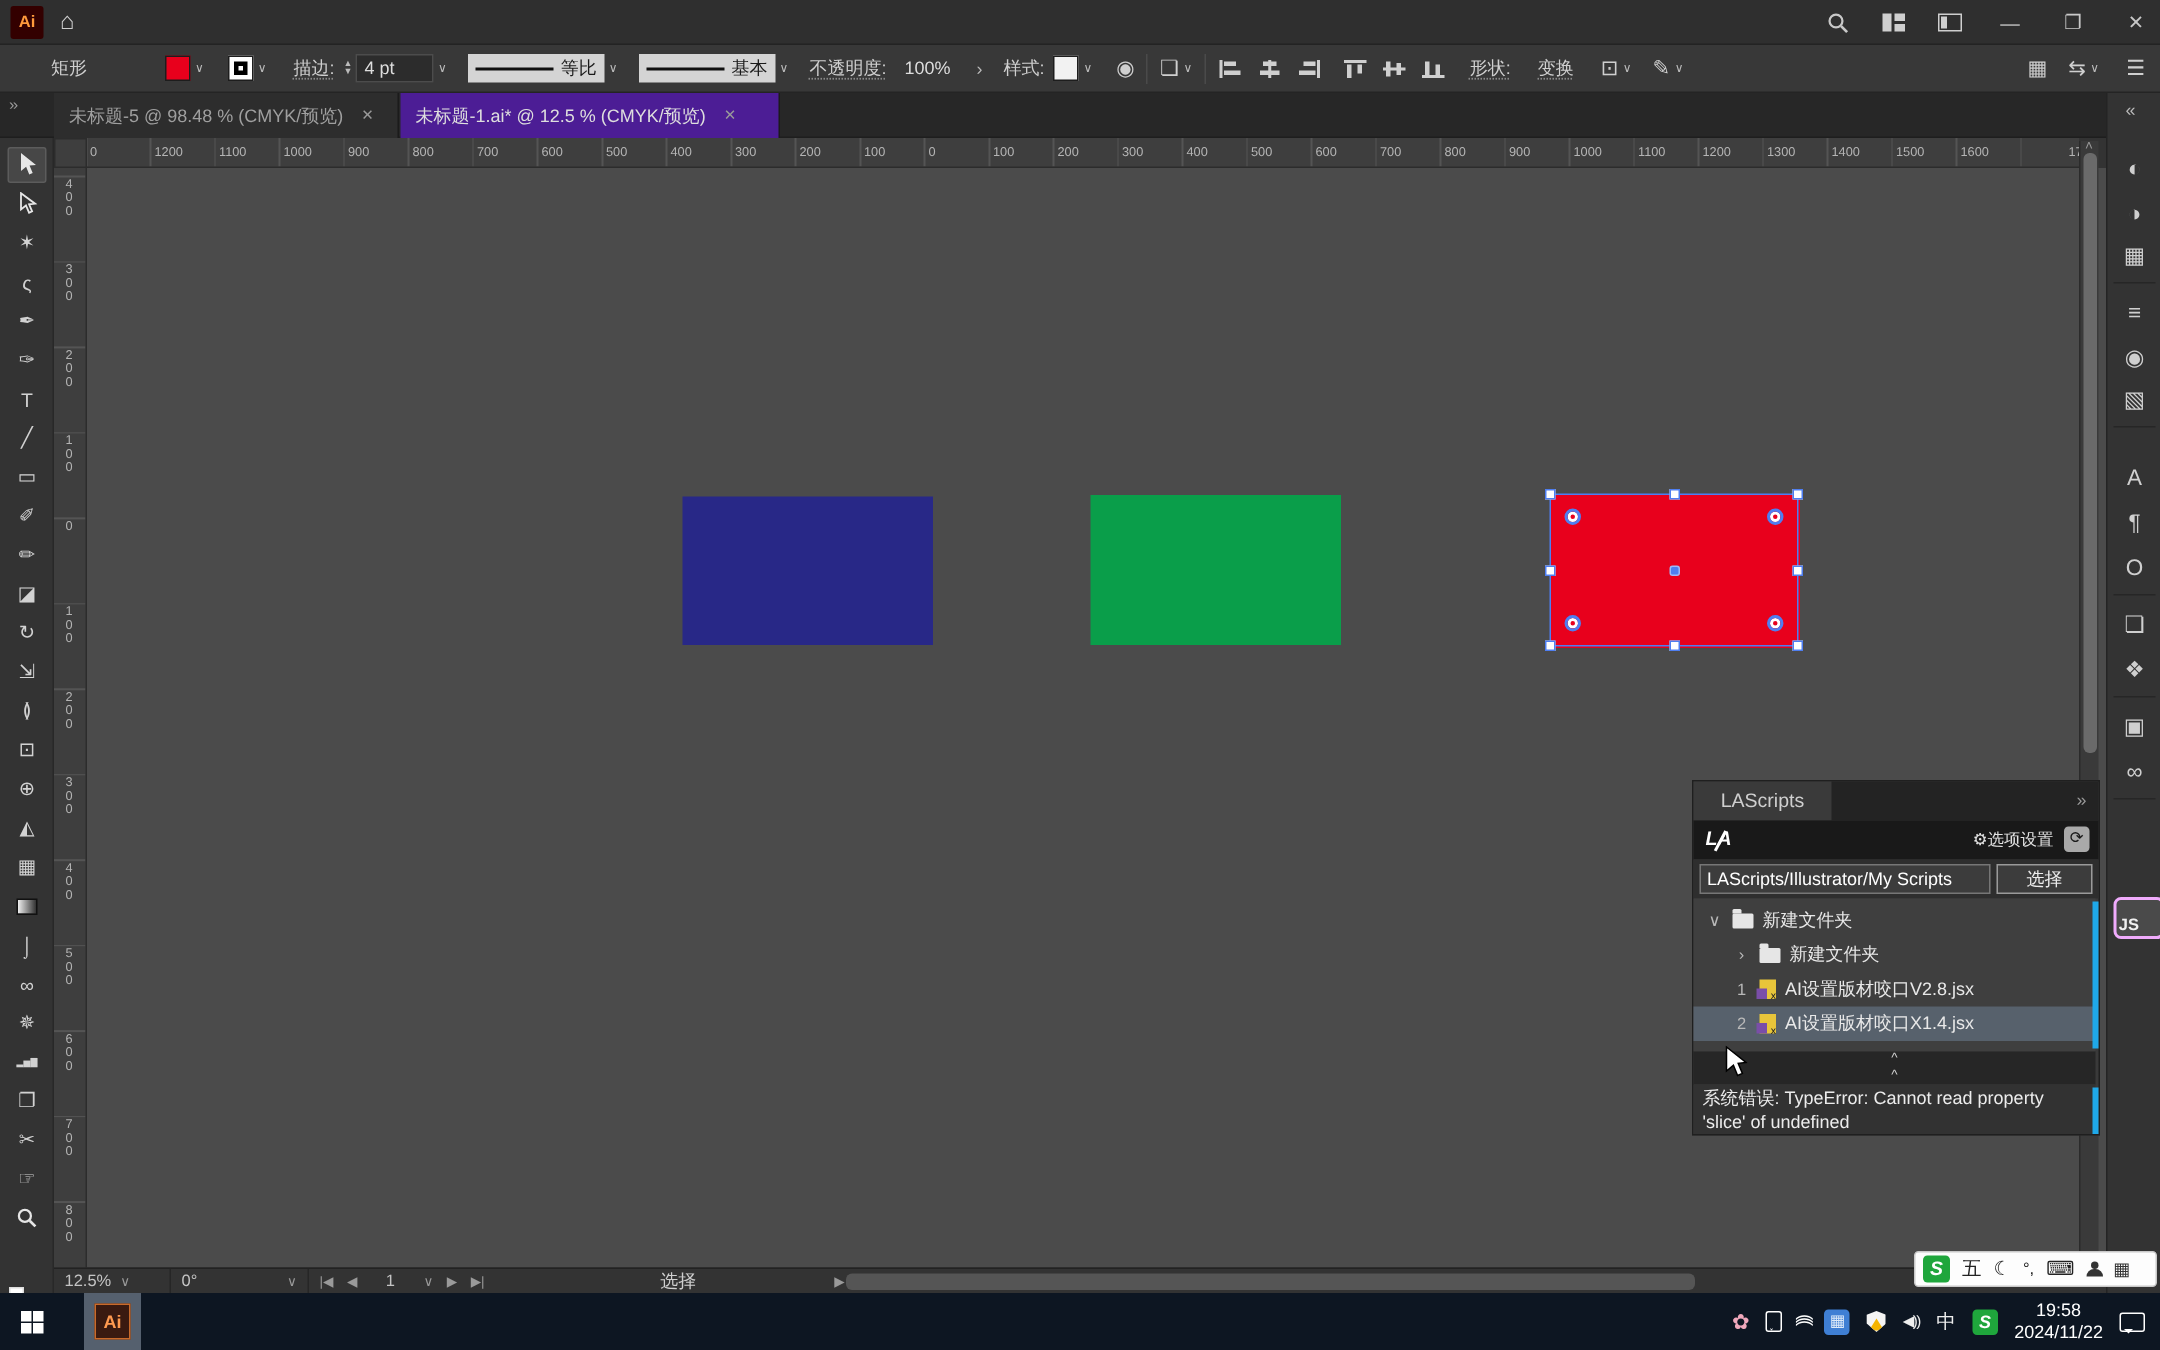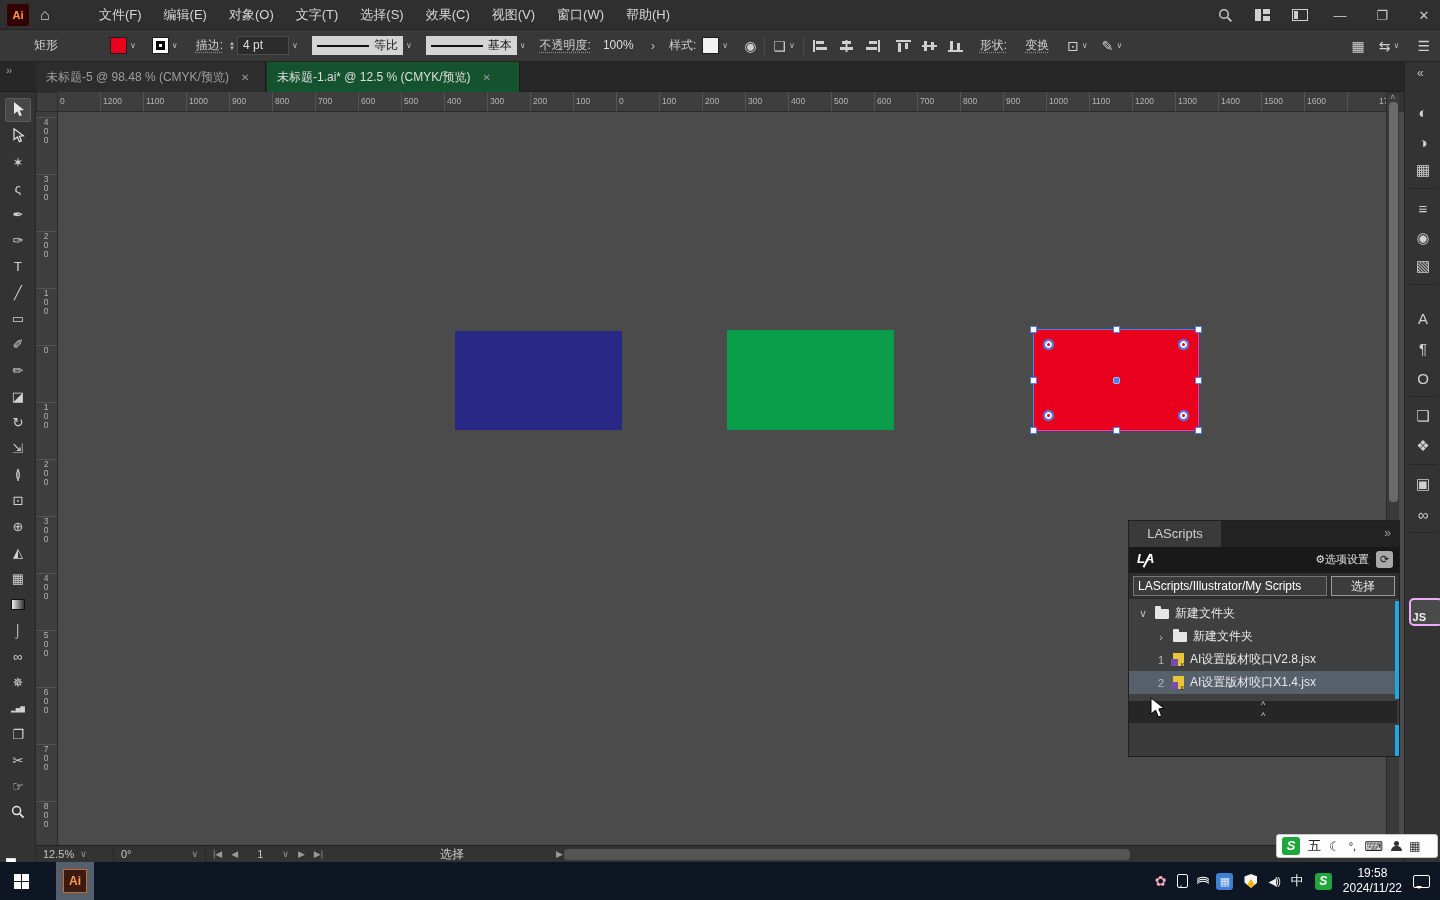--- a/index.html
+++ b/index.html
@@ -38,21 +38,21 @@
   .mini-ic { color:#cfcfcf; font-size:14px; }
   .align-svg { display:block; }
 
   
   #tabbar { left:0; top:62px; width:1404px; height:30px; background:#272727; border-bottom:1px solid #1e1e1e; }
   #tb-collapse { left:6px; top:2px; color:#9a9a9a; font-size:11px; }
   .doc-tab { top:0; height:30px; display:flex; align-items:center; padding:0 10px; font-size:12px;
     border-right:1px solid #1b1b1b; white-space:nowrap; }
   .doc-tab .x { margin-left:12px; font-size:10px; color:#9a9a9a; }
   #tab1 { left:36px; width:230px; background:#2d2d2d; color:#9f9f9f; }
-  #tab2 { left:267px; width:253px; background:#14532d; color:#dedede; }
+  #tab2 { left:267px; width:253px; background:#4c1d95; color:#dedede; }
 
   
   #toolbar { left:0; top:92px; width:36px; height:770px; background:#333; border-right:1px solid #282828; z-index:6; }
   .tool { position:absolute; left:5px; width:26px; height:24px; color:#d2d2d2; font-size:13px;
     display:flex; align-items:center; justify-content:center; }
   .tool.active { background:#474747; border:1px solid #5c5c5c; border-radius:2px; }
   .grad-chip { width:14px; height:11px; background:linear-gradient(90deg,#eee,#333); border:1px solid #111; }
   #fill-proxy { left:6px; top:782px; width:22px; height:22px; background:#e8001c; border:1px solid #0f0f0f; z-index:2; }
   #stroke-proxy { left:16px; top:796px; width:22px; height:22px; background:#333; border:2px solid #fff; z-index:3; }
   #stroke-proxy i { position:absolute; left:2px; top:2px; right:2px; bottom:2px; border:4px solid #000; background:#333; }
@@ -172,31 +172,20 @@
   #cursor { z-index:50; }
 </style>
 </head>
 <body>
 
 <div id="root">
 
   <div id="titlebar" class="abs">
     <div id="ai-logo" class="abs">Ai</div>
     <div id="home-icon" class="abs">⌂</div>
-    <div id="menus" class="abs">
-        <span class="menu-item">文件(F)</span>
-        <span class="menu-item">编辑(E)</span>
-        <span class="menu-item">对象(O)</span>
-        <span class="menu-item">文字(T)</span>
-        <span class="menu-item">选择(S)</span>
-        <span class="menu-item">效果(C)</span>
-        <span class="menu-item">视图(V)</span>
-        <span class="menu-item">窗口(W)</span>
-        <span class="menu-item">帮助(H)</span>
-      </div>
     <div id="tb-right" class="abs">
       <svg width="15" height="15" viewBox="0 0 15 15">
           <circle cx="6" cy="6" r="4.3" fill="none" stroke="#c8c8c8" stroke-width="1.5"></circle>
           <line x1="9.4" y1="9.4" x2="13.4" y2="13.4" stroke="#c8c8c8" stroke-width="1.8"></line>
         </svg>
       <span class="ws-icon">
           <i style="left:0;top:0;width:6px;height:12px"></i>
           <i style="left:8px;top:0;width:7px;height:5px"></i>
           <i style="left:8px;top:7px;width:7px;height:5px"></i>
         </span>
@@ -514,20 +503,24 @@
           <span>AI设置版材咬口V2.8.jsx</span>
         </div>
         <div class="tree-row selected" style="padding-left: 26px;">
           <span class="tree-pre">2</span>
           <span class="jsx-icon"></span>
           <span>AI设置版材咬口X1.4.jsx</span>
         </div>
       </div>
     <div class="las-strip" style="top:180px">^</div>
     <div class="las-strip" style="top:191px">^</div>
+    <div id="las-error">
+      <div>系统错误: TypeError: Cannot read property</div>
+      <div>'slice' of undefined</div>
+    </div>
     <div class="las-scroll" style="top: 80px; height: 98px; background: rgb(31, 168, 232);"></div>
     <div class="las-scroll" style="top: 204px; height: 31px; background: rgb(31, 168, 232);"></div>
   </div>
 
   <div id="statusbar" class="abs">
     <div class="sb-field" style="width:78px">
       <span>12.5%</span>
         <span class="sb-ar">∨</span>
     </div>
     <div class="sb-field" style="width:92px;justify-content:space-between">

